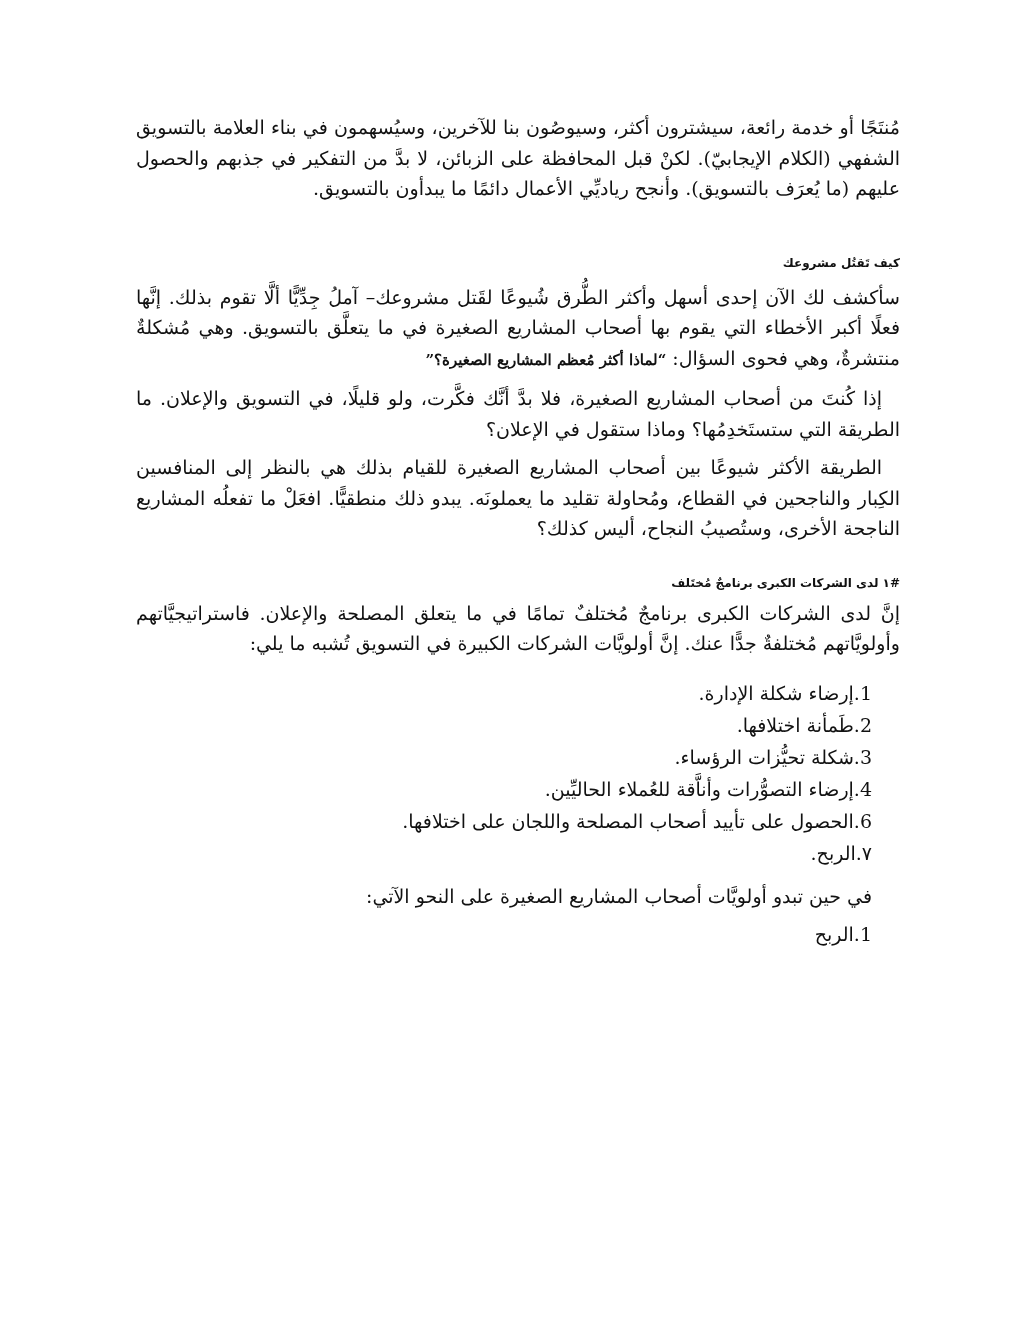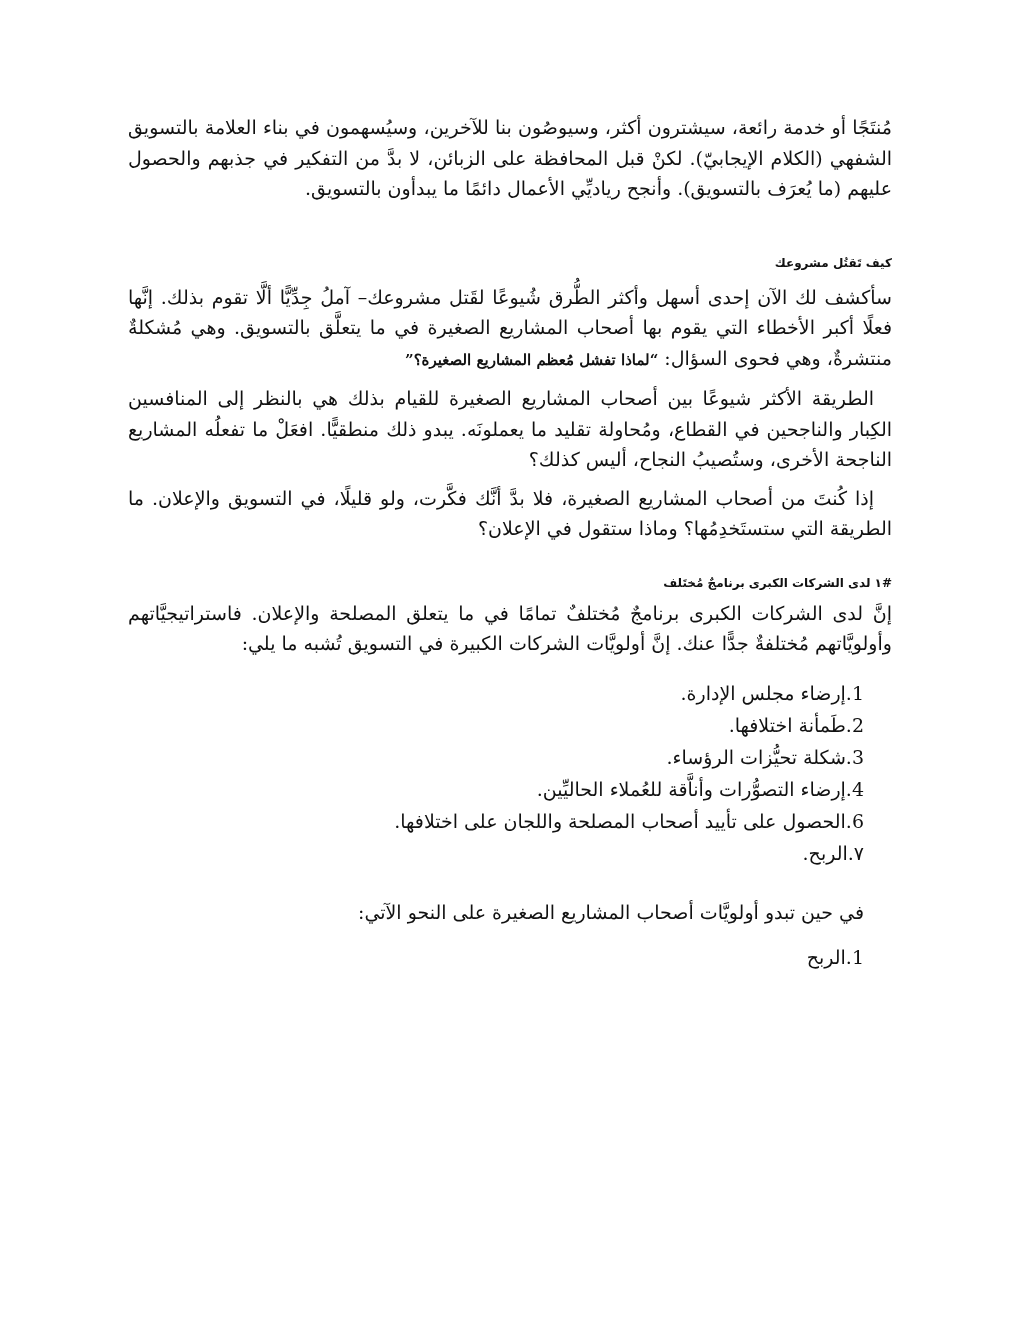--- a/index.html
+++ b/index.html
@@ -10,21 +10,21 @@
     body {
       width: 1020px;
       height: 1320px;
       position: relative;
       overflow: hidden;
       color: #111111;
       font-family: "DejaVu Serif", "Liberation Serif", serif;
     }
     .page {
       position: absolute;
-      left: 128px;
+      left: 136px;
       top: 112px;
       width: 764px;
       direction: rtl;
       text-align: justify;
     }
     .para {
       font-size: 19px;
       line-height: 30.5px;
       margin: 0;
     }
@@ -58,41 +58,41 @@
 <body>
 
 <div class="page">
 
   <p class="para">مُنتَجًا أو خدمة رائعة، سيشترون أكثر، وسيوصُون بنا للآخرين، وسيُسهمون في بناء العلامة بالتسويق الشفهي (الكلام الإيجابيّ). لكنْ قبل المحافظة على الزبائن، لا بدَّ من التفكير في جذبهم والحصول عليهم (ما يُعرَف بالتسويق). وأنجح رياديِّي الأعمال دائمًا ما يبدأون بالتسويق.</p>
 
   <div style="height:46px"></div>
 
   <h2 class="heading">كيف تَقتُل مشروعك</h2>
 
-  <p class="para" style="margin-top:6px"><span>سأكشف لك الآن إحدى أسهل وأكثر الطُّرق شُيوعًا لقَتل مشروعك– آملُ جِدِّيًّا ألَّا تقوم بذلك. إنَّها فعلًا أكبر الأخطاء التي يقوم بها أصحاب المشاريع الصغيرة في ما يتعلَّق بالتسويق. وهي مُشكلةٌ منتشرةٌ، وهي فحوى السؤال: </span><span class="quote">“لماذا تفشل مُعظم المشاريع الصغيرة؟”</span></p>
+  <p class="para" style="margin-top:6px"><span>سأكشف لك الآن إحدى أسهل وأكثر الطُّرق شُيوعًا لقَتل مشروعك– آملُ جِدِّيًّا ألَّا تقوم بذلك. إنَّها فعلًا أكبر الأخطاء التي يقوم بها أصحاب المشاريع الصغيرة في ما يتعلَّق بالتسويق. وهي مُشكلةٌ منتشرةٌ، وهي فحوى السؤال: </span><span class="quote">“لماذا أكثر مُعظم المشاريع الصغيرة؟”</span></p>
+
+  <p class="para indent" style="margin-top:8px">إذا كُنتَ من أصحاب المشاريع الصغيرة، فلا بدَّ أنَّك فكَّرت، ولو قليلًا، في التسويق والإعلان. ما الطريقة التي ستستَخدِمُها؟ وماذا ستقول في الإعلان؟</p>
 
   <p class="para indent" style="margin-top:8px">الطريقة الأكثر شيوعًا بين أصحاب المشاريع الصغيرة للقيام بذلك هي بالنظر إلى المنافسين الكِبار والناجحين في القطاع، ومُحاولة تقليد ما يعملونَه. يبدو ذلك منطقيًّا. افعَلْ ما تفعلُه المشاريع الناجحة الأخرى، وستُصيبُ النجاح، أليس كذلك؟</p>
-
-  <p class="para indent" style="margin-top:8px">إذا كُنتَ من أصحاب المشاريع الصغيرة، فلا بدَّ أنَّك فكَّرت، ولو قليلًا، في التسويق والإعلان. ما الطريقة التي ستستَخدِمُها؟ وماذا ستقول في الإعلان؟</p>
 
 
   <div style="height:26px"></div>
 
   <h2 class="heading">#١ لدى الشركات الكبرى برنامجٌ مُختَلف</h2>
 
   <p class="para" style="margin-top:2px">إنَّ لدى الشركات الكبرى برنامجٌ مُختلفٌ تمامًا في ما يتعلق المصلحة والإعلان. فاستراتيجيَّاتهم وأولويَّاتهم مُختلفةٌ جدًّا عنك. إنَّ أولويَّات الشركات الكبيرة في التسويق تُشبه ما يلي:</p>
 
   <ol class="list" style="margin-top:18px; margin-right:28px">
-    <li><span class="num">1.</span><span>إرضاء مجلس الإدارة.</span></li>
+    <li><span class="num">1.</span><span>إرضاء شكلة الإدارة.</span></li>
     <li><span class="num">2.</span><span>طَمأنة اختلافها.</span></li>
     <li><span class="num">3.</span><span>شكلة تحيُّزات الرؤساء.</span></li>
     <li><span class="num">4.</span><span>إرضاء التصوُّرات وأناَّقة للعُملاء الحاليِّين.</span></li>
     <li><span class="num">6.</span><span>الحصول على تأييد أصحاب المصلحة واللجان على اختلافها.</span></li>
     <li><span class="num">٧.</span><span>الربح.</span></li>
   </ol>
 
-  <p class="para" style="margin-top:28px; margin-right:28px">في حين تبدو أولويَّات أصحاب المشاريع الصغيرة على النحو الآتي:</p>
+  <p class="para" style="margin-top:12px; margin-right:28px">في حين تبدو أولويَّات أصحاب المشاريع الصغيرة على النحو الآتي:</p>
 
-  <ol class="list" style="margin-top:14px; margin-right:28px">
+  <ol class="list" style="margin-top:7px; margin-right:28px">
     <li><span class="num">1.</span><span>الربح</span></li>
   </ol>
 
 </div>
 
 </body></html>

